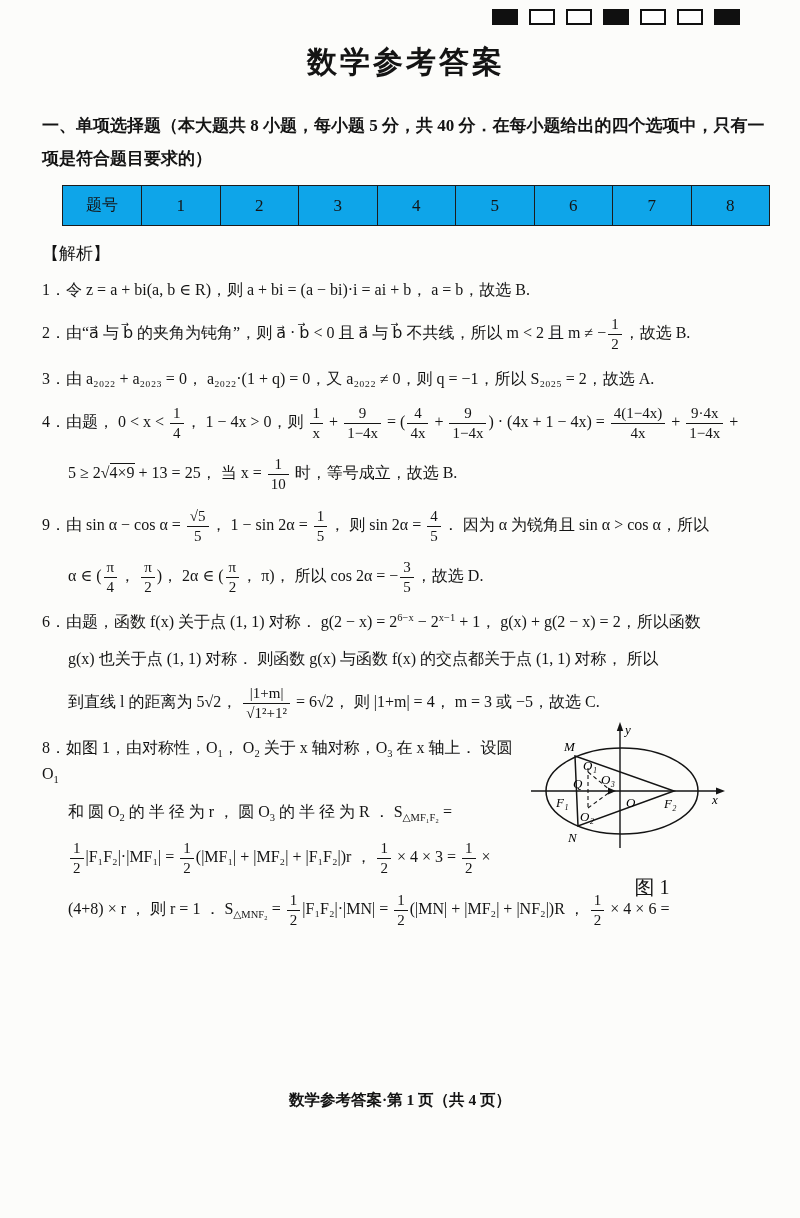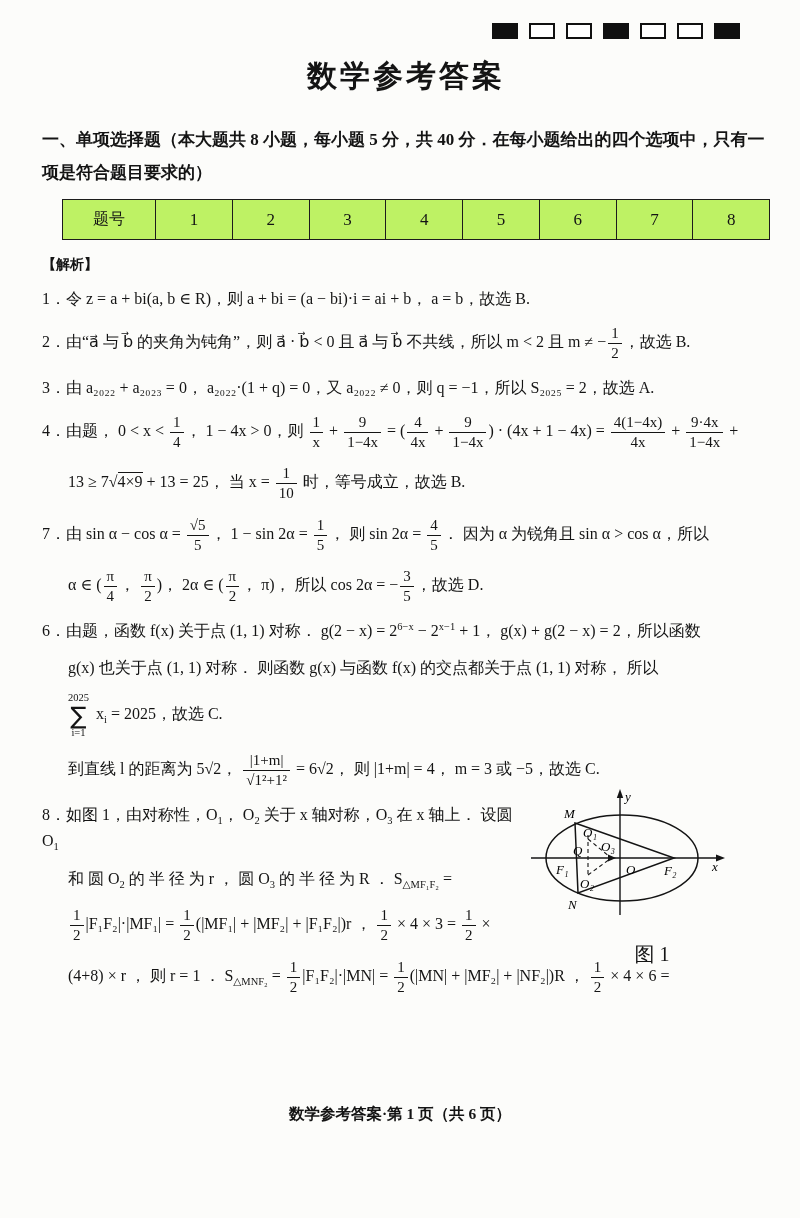--- a/index.html
+++ b/index.html
@@ -2,36 +2,36 @@
 <html><head>
 <meta charset="utf-8">
 <style>
   html,body{margin:0;padding:0;}
   body{
     width:800px;height:1218px;overflow:hidden;
     background:#fcfcfa;color:#141414;
     font-family:"Liberation Serif","DejaVu Serif","DejaVu Sans",serif;
   }
   .page{position:relative;width:800px;height:1000px;box-sizing:border-box;
-        padding:6px 30px 0 42px;margin-top:14px;}
+        padding:6px 30px 0 42px;}
   
   .marks{position:absolute;top:9px;right:60px;display:flex;gap:11px;}
   .mark{width:26px;height:16px;border:2px solid #101010;box-sizing:border-box;background:#fff;}
   .mark.filled{background:#101010;}
   
   .title{margin:36px 0 0;text-align:center;font-size:30px;font-weight:bold;letter-spacing:3px;}
   
   .section-head{margin:26px 0 0;font-size:17px;font-weight:bold;line-height:1.95;}
   
   .answer-table{border-collapse:collapse;margin:10px 0 0 20px;width:708px;table-layout:fixed;}
   .answer-table td{border:1.6px solid #1c1c1c;text-align:center;font-size:17px;
-                   padding:9px 8px;background:#bef264;}
+                   padding:9px 1px;background:#0ea5e9;}
   .answer-table td.rowhead{width:76px;font-family:"DejaVu Sans","Liberation Sans",sans-serif;font-size:16px;}
   
-  .jiexi{margin:16px 0 2px;font-size:14px;font-weight:bold;}
+  .jiexi{margin:16px 0 2px;font-size:17px;font-weight:normal;}
   
   .line{font-size:16px;margin:13px 0;line-height:1.5;}
   .line.indent{padding-left:26px;}
   .line.narrow{margin-right:250px;}
   .frac{display:inline-block;text-align:center;vertical-align:middle;
         padding:0 2px;font-size:15px;line-height:1.25;}
   .frac .num{display:block;border-bottom:1.4px solid #141414;padding:0 3px;}
   .frac .den{display:block;padding:0 3px;}
   sub{font-size:10.5px;}
   sup{font-size:10.5px;}
@@ -92,30 +92,29 @@
         <div class="line"><span>1．令 z = a + bi(a, b ∈ R)，则 a + bi = (a − bi)·i = ai + b， a = b，故选 B.</span></div>
       </div>
       <div class="solution">
         <div class="line"><span>2．由“a⃗ 与 b⃗ 的夹角为钝角”，则 a⃗ · b⃗ &lt; 0 且 a⃗ 与 b⃗ 不共线，所以 m &lt; 2 且 m ≠ −</span><span class="frac"><span class="num">1</span><span class="den">2</span></span><span>，故选 B.</span></div>
       </div>
       <div class="solution">
         <div class="line"><span>3．由 a₂₀₂₂ + a₂₀₂₃ = 0， a₂₀₂₂·(1 + q) = 0，又 a₂₀₂₂ ≠ 0，则 q = −1，所以 S₂₀₂₅ = 2，故选 A.</span></div>
       </div>
       <div class="solution">
         <div class="line"><span>4．由题， 0 &lt; x &lt; </span><span class="frac"><span class="num">1</span><span class="den">4</span></span><span>， 1 − 4x &gt; 0，则 </span><span class="frac"><span class="num">1</span><span class="den">x</span></span><span> + </span><span class="frac"><span class="num">9</span><span class="den">1−4x</span></span><span> = (</span><span class="frac"><span class="num">4</span><span class="den">4x</span></span><span> + </span><span class="frac"><span class="num">9</span><span class="den">1−4x</span></span><span>) · (4x + 1 − 4x) = </span><span class="frac"><span class="num">4(1−4x)</span><span class="den">4x</span></span><span> + </span><span class="frac"><span class="num">9·4x</span><span class="den">1−4x</span></span><span> +</span></div>
-        <div class="line indent"><span>13 ≥ 7</span><span class="rad">√<span class="radi">4×9</span></span><span> + 13 = 25， 当 x = </span><span class="frac"><span class="num">1</span><span class="den">10</span></span><span> 时，等号成立，故选 B.</span></div>
+        <div class="line indent"><span>5 ≥ 2</span><span class="rad">√<span class="radi">4×9</span></span><span> + 13 = 25， 当 x = </span><span class="frac"><span class="num">1</span><span class="den">10</span></span><span> 时，等号成立，故选 B.</span></div>
       </div>
       <div class="solution">
-        <div class="line"><span>7．由 sin α − cos α = </span><span class="frac"><span class="num">√5</span><span class="den">5</span></span><span>， 1 − sin 2α = </span><span class="frac"><span class="num">1</span><span class="den">5</span></span><span>， 则 sin 2α = </span><span class="frac"><span class="num">4</span><span class="den">5</span></span><span>． 因为 α 为锐角且 sin α &gt; cos α，所以</span></div>
+        <div class="line"><span>9．由 sin α − cos α = </span><span class="frac"><span class="num">√5</span><span class="den">5</span></span><span>， 1 − sin 2α = </span><span class="frac"><span class="num">1</span><span class="den">5</span></span><span>， 则 sin 2α = </span><span class="frac"><span class="num">4</span><span class="den">5</span></span><span>． 因为 α 为锐角且 sin α &gt; cos α，所以</span></div>
         <div class="line indent"><span>α ∈ (</span><span class="frac"><span class="num">π</span><span class="den">4</span></span><span>， </span><span class="frac"><span class="num">π</span><span class="den">2</span></span><span>)， 2α ∈ (</span><span class="frac"><span class="num">π</span><span class="den">2</span></span><span>， π)， 所以 cos 2α = −</span><span class="frac"><span class="num">3</span><span class="den">5</span></span><span>，故选 D.</span></div>
       </div>
       <div class="solution">
         <div class="line"><span>6．由题，函数 f(x) 关于点 (1, 1) 对称． g(2 − x) = 2</span><sup>6−x</sup><span> − 2</span><sup>x−1</sup><span> + 1， g(x) + g(2 − x) = 2，所以函数</span></div>
         <div class="line indent"><span>g(x) 也关于点 (1, 1) 对称． 则函数 g(x) 与函数 f(x) 的交点都关于点 (1, 1) 对称， 所以</span></div>
-        <div class="line indent"><span class="sum"><span class="lim">2025</span><span class="op">∑</span><span class="lim">i=1</span></span><span> x</span><sub>i</sub><span> = 2025，故选 C.</span></div>
       </div>
       <div class="solution">
         <div class="line indent"><span>到直线 l 的距离为 5√2， </span><span class="frac"><span class="num">|1+m|</span><span class="den">√1²+1²</span></span><span> = 6√2， 则 |1+m| = 4， m = 3 或 −5，故选 C.</span></div>
       </div>
     </div>
 
   <div id="solution8-holder">
     <div class="figure">
       <svg width="248" height="152" viewBox="0 0 248 152">
 
@@ -148,15 +147,15 @@
       <div class="figure-caption">图 1</div>
     </div>
     <div id="solution8-lines">
         <div class="line narrow"><span>8．如图 1，由对称性，O</span><sub>1</sub><span>， O</span><sub>2</sub><span> 关于 x 轴对称，O</span><sub>3</sub><span> 在 x 轴上． 设圆 O</span><sub>1</sub></div>
         <div class="line indent narrow"><span>和 圆 O</span><sub>2</sub><span> 的 半 径 为 r ， 圆 O</span><sub>3</sub><span> 的 半 径 为 R ． S</span><sub>△MF₁F₂</sub><span> =</span></div>
         <div class="line indent narrow"><span class="frac"><span class="num">1</span><span class="den">2</span></span><span>|F₁F₂|·|MF₁| = </span><span class="frac"><span class="num">1</span><span class="den">2</span></span><span>(|MF₁| + |MF₂| + |F₁F₂|)r ， </span><span class="frac"><span class="num">1</span><span class="den">2</span></span><span> × 4 × 3 = </span><span class="frac"><span class="num">1</span><span class="den">2</span></span><span> ×</span></div>
         <div class="line indent"><span>(4+8) × r ， 则 r = 1 ． S</span><sub>△MNF₂</sub><span> = </span><span class="frac"><span class="num">1</span><span class="den">2</span></span><span>|F₁F₂|·|MN| = </span><span class="frac"><span class="num">1</span><span class="den">2</span></span><span>(|MN| + |MF₂| + |NF₂|)R ， </span><span class="frac"><span class="num">1</span><span class="den">2</span></span><span> × 4 × 6 =</span></div>
       </div>
   </div>
 
-  <div class="footer">数学参考答案·第 1 页（共 6 页）</div>
+  <div class="footer">数学参考答案·第 1 页（共 4 页）</div>
 
 </div>
 
 </body></html>

